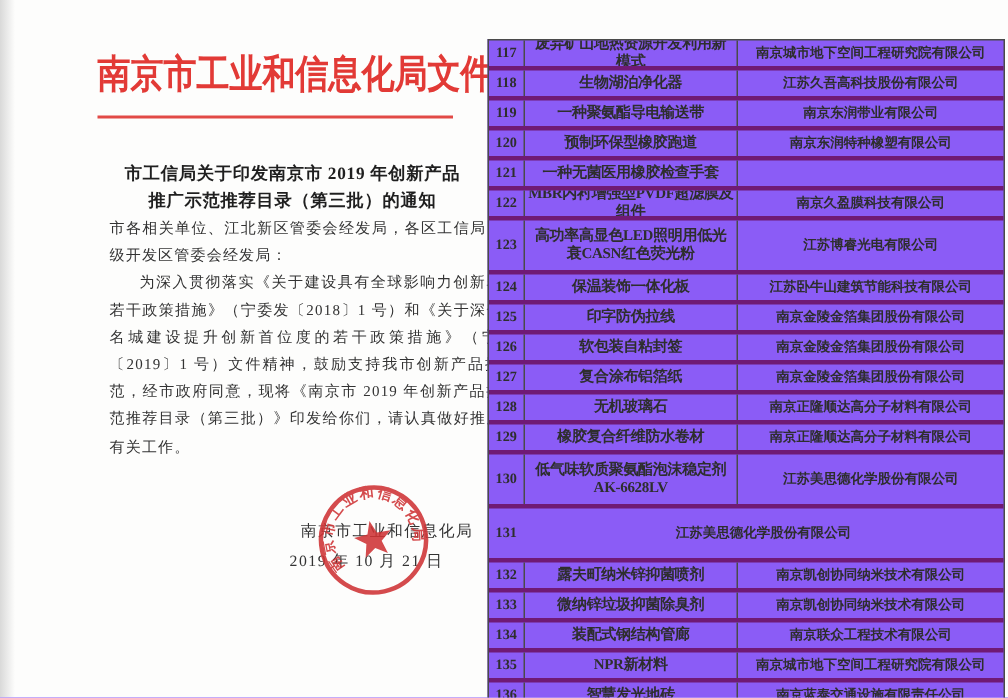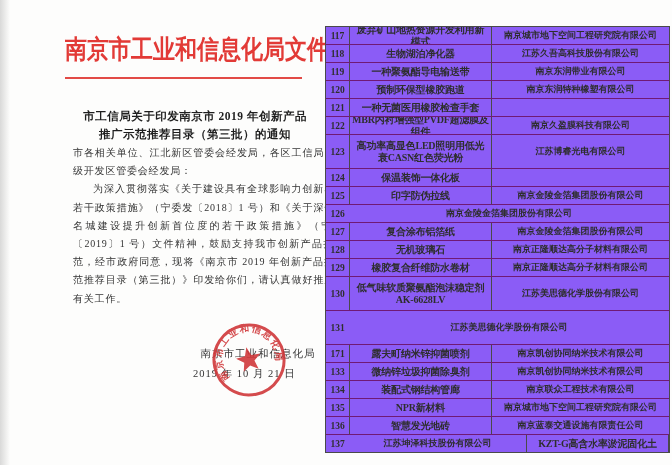--- a/index.html
+++ b/index.html
@@ -49,21 +49,21 @@
   .seal{
     position:absolute;left:168px;top:322px;width:76px;height:76px;
     transform:rotate(-12deg);opacity:.88;
   }
   
   .tbl{
     position:absolute;left:325px;top:26px;width:343px;
     border:1px solid #4a4a4a;background:#8b5cf6;
     font-weight:600;
   }
-  .row{display:flex;height:17px;border-top:1px solid #701a75;}
+  .row{display:flex;height:17px;border-top:3px solid #701a75;}
   .row:first-child{border-top:none;}
   .row.tall{height:33px;}
   .cell{
     display:flex;align-items:center;justify-content:center;
     text-align:center;overflow:hidden;color:#2e2e2e;
   }
   .c-no{width:23px;font-size:9.5px;letter-spacing:0;}
   .c-prod{
     width:143px;border-left:1px solid #4a4a4a;border-right:1px solid #4a4a4a;
     font-size:10px;letter-spacing:-.2px;line-height:11.5px;white-space:pre-line;
@@ -133,28 +133,30 @@
       <div class="cell c-comp">南京久盈膜科技有限公司</div>
     </div>
   <div class="row tall">
       <div class="cell c-no">123</div>
       <div class="cell c-prod">高功率高显色LED照明用低光衰CASN红色荧光粉</div>
       <div class="cell c-comp">江苏博睿光电有限公司</div>
     </div>
   <div class="row">
       <div class="cell c-no">124</div>
       <div class="cell c-prod">保温装饰一体化板</div>
+      <div class="cell c-comp">江苏卧牛山建筑节能科技有限公司</div>
     </div>
   <div class="row">
       <div class="cell c-no">125</div>
       <div class="cell c-prod">印字防伪拉线</div>
       <div class="cell c-comp">南京金陵金箔集团股份有限公司</div>
     </div>
   <div class="row">
       <div class="cell c-no">126</div>
+      <div class="cell c-prod">软包装自粘封签</div>
       <div class="cell c-comp">南京金陵金箔集团股份有限公司</div>
     </div>
   <div class="row">
       <div class="cell c-no">127</div>
       <div class="cell c-prod">复合涂布铝箔纸</div>
       <div class="cell c-comp">南京金陵金箔集团股份有限公司</div>
     </div>
   <div class="row">
       <div class="cell c-no">128</div>
       <div class="cell c-prod">无机玻璃石</div>
@@ -169,21 +171,21 @@
       <div class="cell c-no">130</div>
       <div class="cell c-prod">低气味软质聚氨酯泡沫稳定剂
 AK-6628LV</div>
       <div class="cell c-comp">江苏美思德化学股份有限公司</div>
     </div>
   <div class="row tall">
       <div class="cell c-no">131</div>
       <div class="cell c-comp">江苏美思德化学股份有限公司</div>
     </div>
   <div class="row">
-      <div class="cell c-no">171</div>
+      <div class="cell c-no">132</div>
       <div class="cell c-prod">露夫町纳米锌抑菌喷剂</div>
       <div class="cell c-comp">南京凯创协同纳米技术有限公司</div>
     </div>
   <div class="row">
       <div class="cell c-no">133</div>
       <div class="cell c-prod">微纳锌垃圾抑菌除臭剂</div>
       <div class="cell c-comp">南京凯创协同纳米技术有限公司</div>
     </div>
   <div class="row">
       <div class="cell c-no">134</div>

